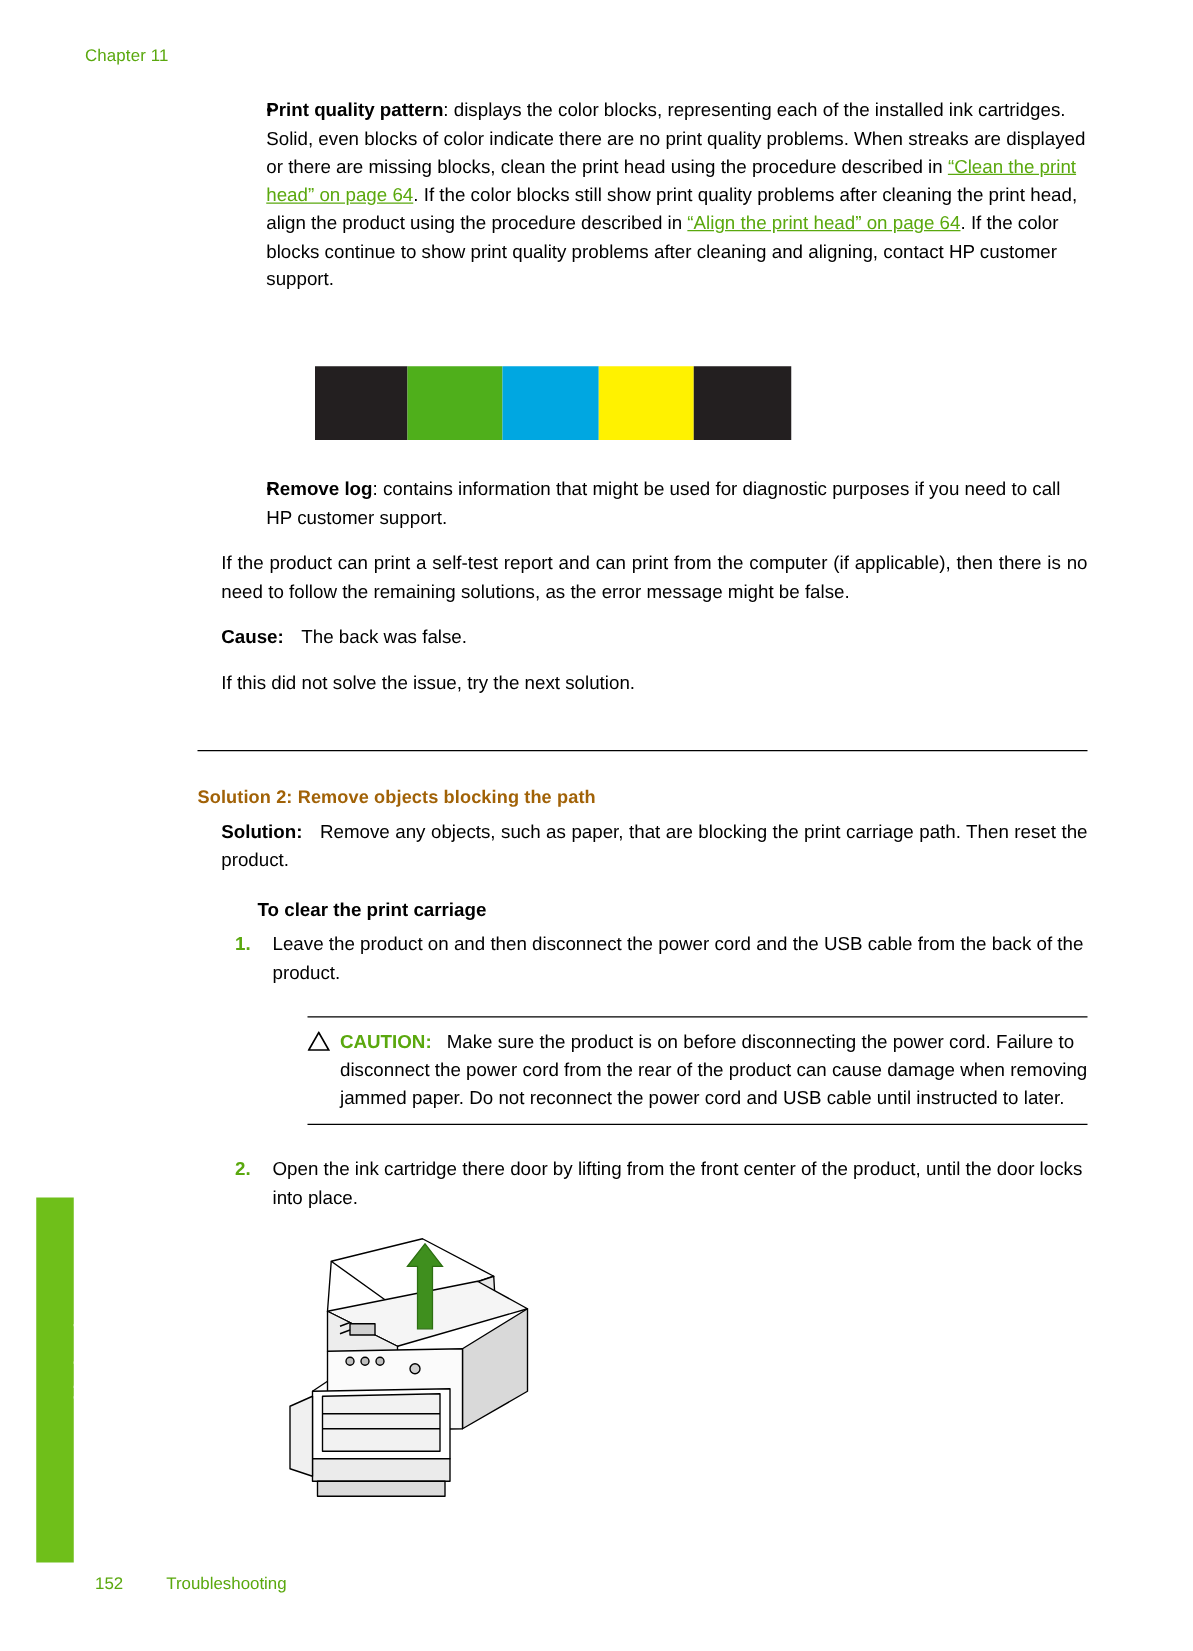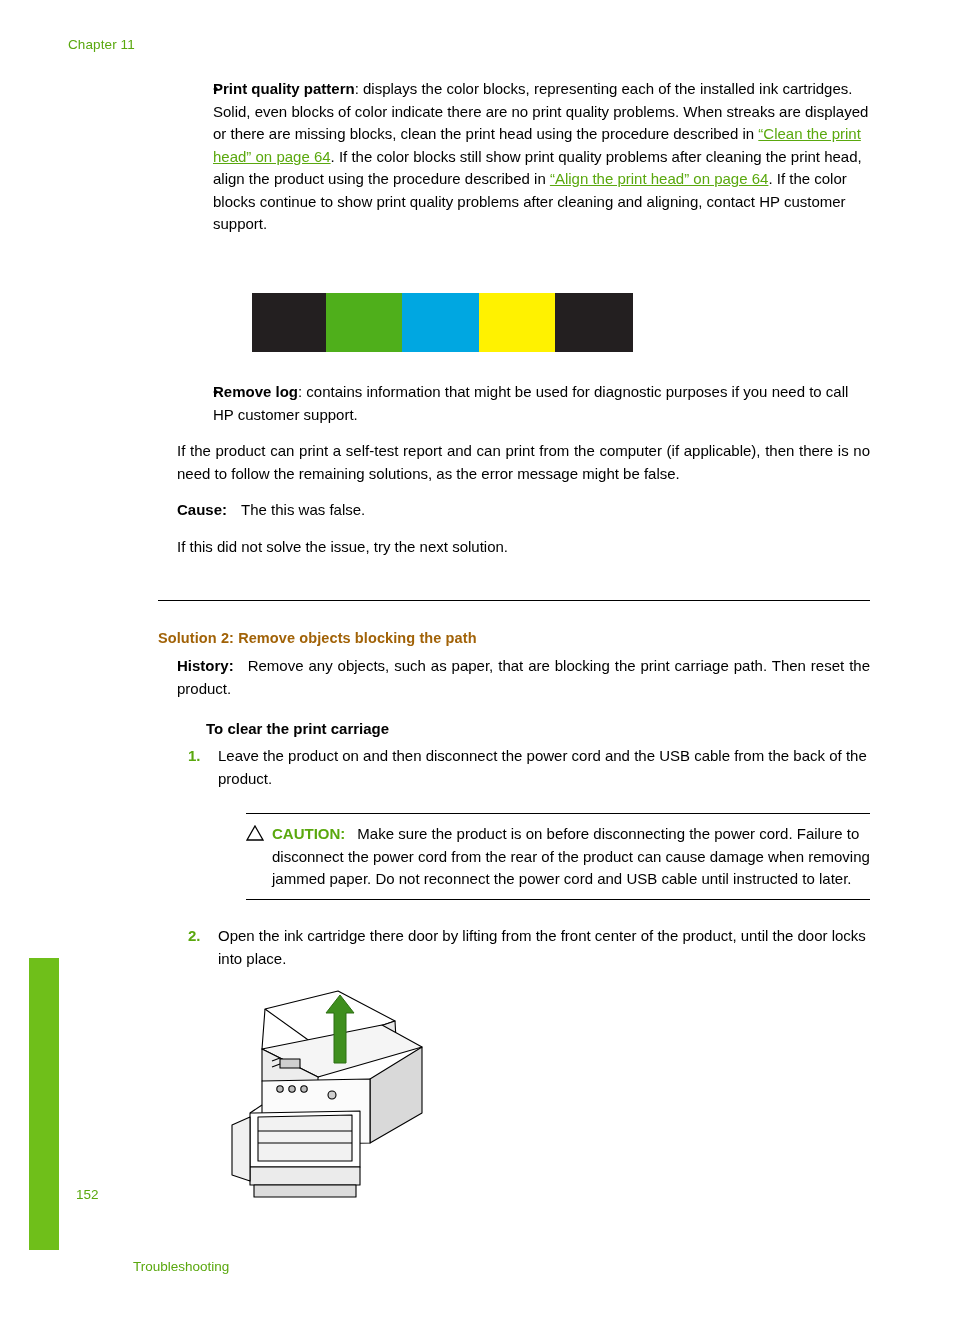--- a/index.html
+++ b/index.html
@@ -46,21 +46,21 @@
     transform: rotate(-90deg);
     color: #ffffff;
     font-size: 13.5px;
     font-weight: bold;
     letter-spacing: 0.2px;
   }
   
   .footer-page {
     position: absolute;
     left: 76px;
-    top: 1187px;
+    top: 1259px;
     font-size: 13.5px;
     color: #5aa80e;
   }
   .footer-text {
     position: absolute;
     left: 133px;
     top: 1259px;
     font-size: 13.5px;
     color: #5aa80e;
   }
@@ -223,33 +223,33 @@
     <div class="bullet-row">
       <div class="bullet-mark">•</div>
       <div class="bullet-body">
         <b>Remove log</b><span>: contains information that might be used for diagnostic purposes if you need to call HP customer support.</span>
       </div>
     </div>
 
     <div class="para para-justify">If the product can print a self-test report and can print from the computer (if applicable), then there is no need to follow the remaining solutions, as the error message might be false.</div>
 
     <div class="para">
-      <b>Cause:</b><span style="display:inline-block;width:14px"></span><span>The this was false.</span>
+      <b>Cause:</b><span style="display:inline-block;width:14px"></span><span>The back was false.</span>
     </div>
 
     <div class="para">If this did not solve the issue, try the next solution.</div>
   </div>
 
   <div class="rule" style="top:600px;"></div>
 
   <div class="solution-head">Solution 2: Remove objects blocking the path</div>
 
   <div class="content" style="top:655px;">
     <div class="para para-justify" style="margin-top:0">
-      <b>History:</b><span style="display:inline-block;width:14px"></span><span>Remove any objects, such as paper, that are blocking the print carriage path. Then reset the product.</span>
+      <b>Solution:</b><span style="display:inline-block;width:14px"></span><span>Remove any objects, such as paper, that are blocking the print carriage path. Then reset the product.</span>
     </div>
 
     <div class="sub-head">To clear the print carriage</div>
 
     <div class="numbered">
       <div class="num">1.</div>
       <div class="num-body">Leave the product on and then disconnect the power cord and the USB cable from the back of the product.</div>
     </div>
   </div>
 

